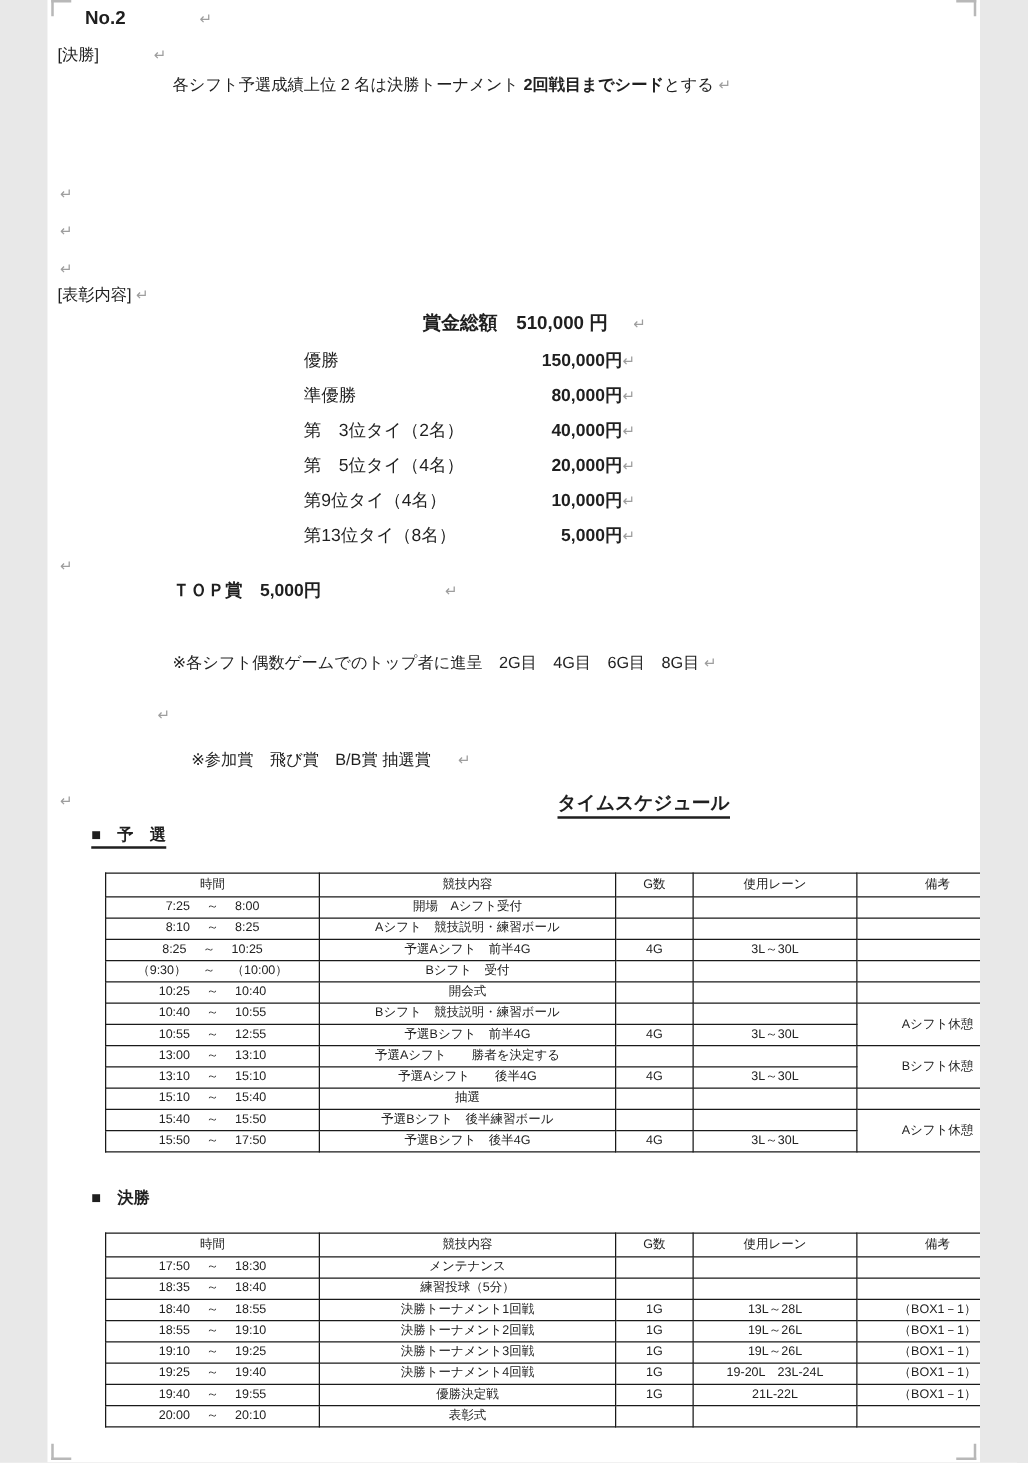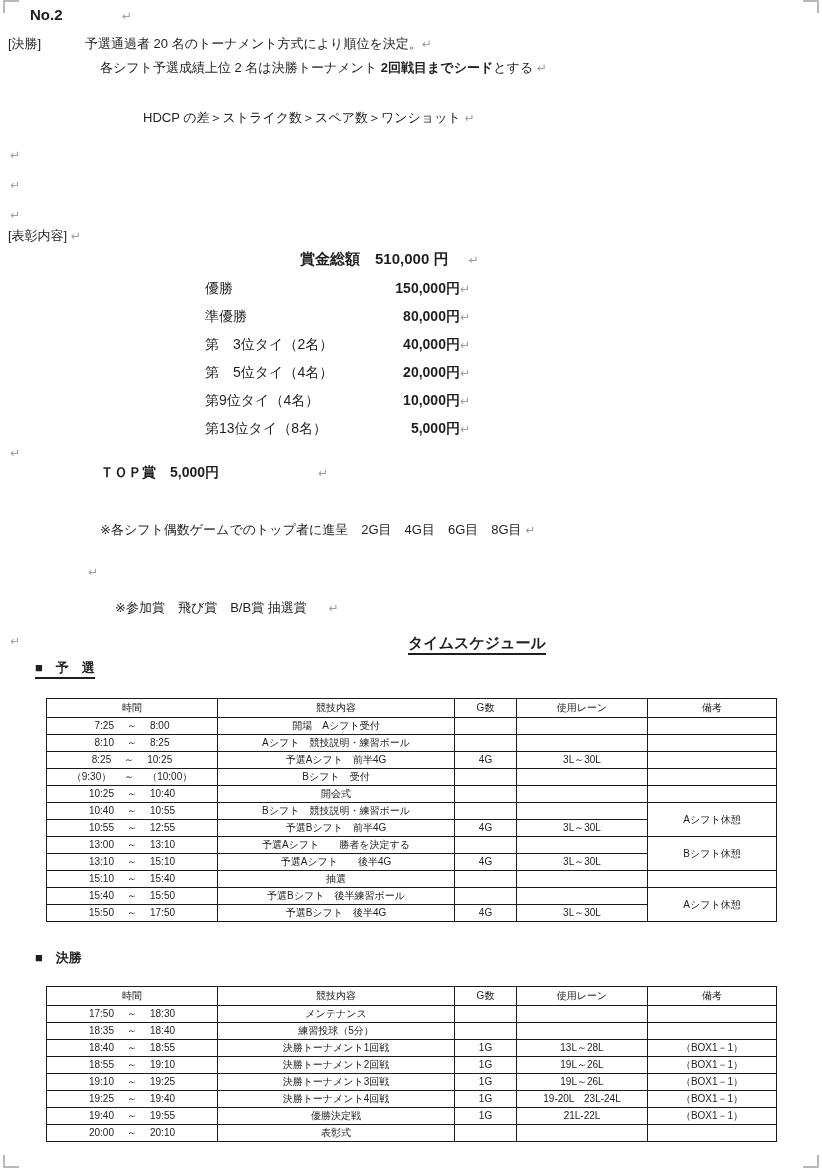--- a/index.html
+++ b/index.html
@@ -1,17 +1,17 @@
 <!DOCTYPE html>
 <html><head>
 <meta charset="utf-8">
 <style>
   html,body { margin:0; padding:0; background:#e8e8e8; }
   .page {
-    position:relative; width:822px; height:1170px; margin:0 auto;
+    position:relative; width:746px; height:1170px; margin:0 auto;
     background:#ffffff; overflow:hidden;
     font-family:"Liberation Sans","DejaVu Sans",sans-serif;
     color:#1f1f1f;
   }
   .abs { position:absolute; }
   .b { font-weight:bold; }
   .pil { color:#9e9e9e; font-size:12px; font-weight:normal; }
   .txt13 { font-size:13px; line-height:1.2; white-space:nowrap; }
   .txt14 { font-size:14px; line-height:1.2; white-space:nowrap; }
   .txt15 { font-size:15px; line-height:1.2; white-space:nowrap; }
@@ -54,29 +54,24 @@
   <div class="corner c-bl"></div>
   <div class="corner c-br"></div>
 
   <div class="abs txt15 b" style="left:30px; top:6px;">
     <span>No.2</span>
     <span class="pil" style="margin-left:55px;">↵</span>
   </div>
 
   <div class="abs txt13 rules-line" style="left:8px; top:36px;">
     <span class="rules-label">[決勝]</span>
-    <span>予選通過者 20 名のトーナメント方式により順位を決定。</span>
     <span class="pil">↵</span>
   </div>
   <div class="abs txt13" style="left:100px; top:60px;">
     <span>各シフト予選成績上位 2 名は決勝トーナメント </span><span class="b">2回戦目までシード</span><span>とする</span>
-    <span class="pil">↵</span>
-  </div>
-  <div class="abs txt13" style="left:143px; top:110px;">
-    <span>HDCP の差＞ストライク数＞スペア数＞ワンショット</span>
     <span class="pil">↵</span>
   </div>
 
   <div class="abs pil" style="left:10px; top:148px;">↵</div>
   <div class="abs pil" style="left:10px; top:178px;">↵</div>
   <div class="abs pil" style="left:10px; top:208px;">↵</div>
 
   <div class="abs txt13" style="left:8px; top:228px;">
     <span>[表彰内容]</span>
     <span class="pil">↵</span>

